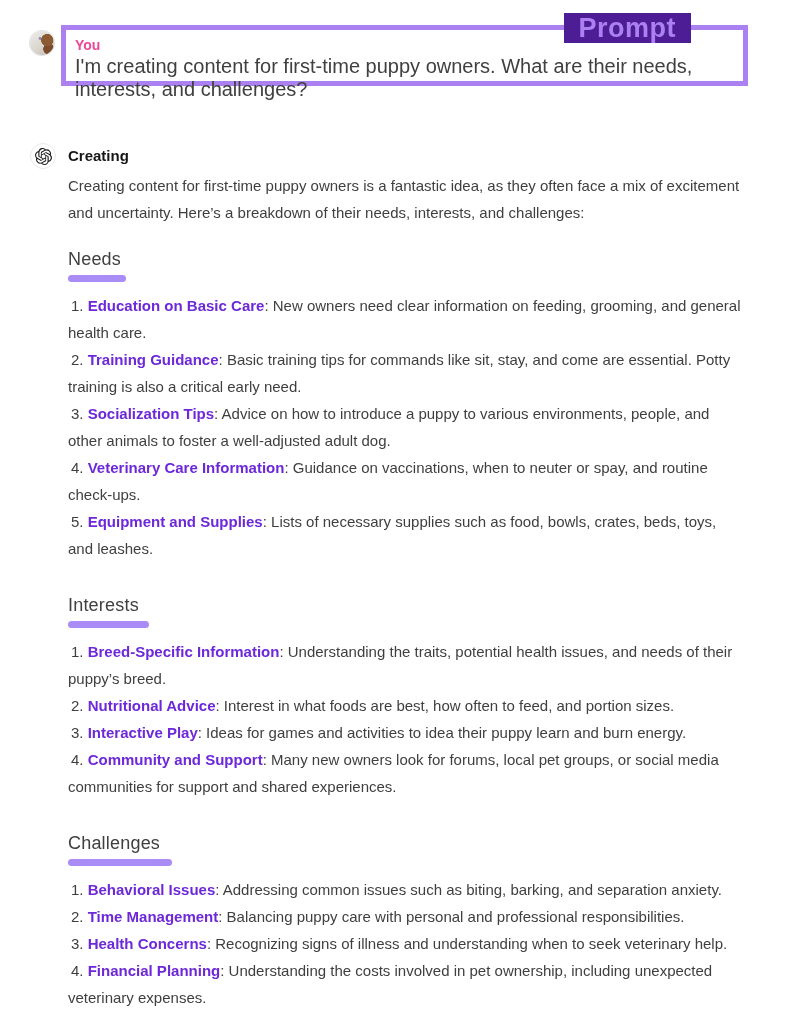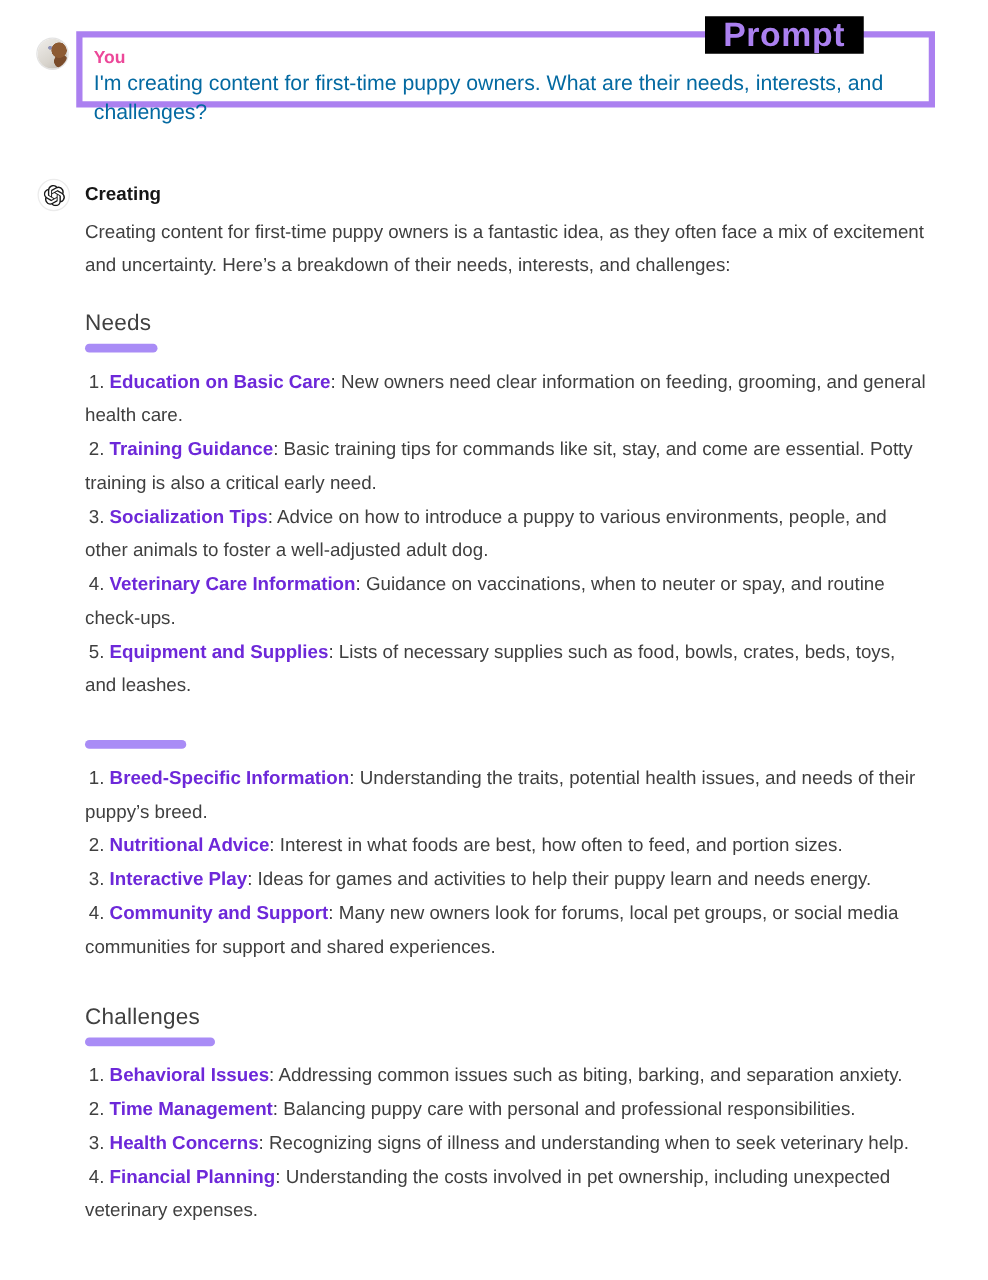--- a/index.html
+++ b/index.html
@@ -22,26 +22,26 @@
       linear-gradient(145deg, #efedea 0%, #d8d4cd 60%, #bdb8b0 100%);
     box-shadow:0 0 0 1px #e3e3e3;
   }
   .prompt-box {
     position:absolute; left:61px; top:25px; width:687px; height:61px;
     border:5px solid var(--purple); background:#ffffff;
     padding:5px 12px 0 9px;
   }
   .prompt-label {
     position:absolute; top:-17px; right:52px;
-    background:#000000; padding:0 15px;
+    background:#4c1d95; padding:0 15px;
     color:var(--purple); font-weight:bold; font-size:27px; line-height:30px;
     letter-spacing:0.5px;
   }
   .user-name { font-size:14px; font-weight:bold; color:#ec4899; line-height:20px; }
-  .user-text { font-size:17px; color:#0369a1; line-height:23px; }
+  .user-text { font-size:20px; color:#404040; line-height:23px; }
 
   
   .gpt-logo {
     position:absolute; left:30px; top:143px;
     width:26px; height:26px; border-radius:50%;
     border:1px solid #ebebeb; background:#ffffff;
     display:flex; align-items:center; justify-content:center;
   }
   .gpt-logo svg { width:17px; height:17px; }
   .gpt-name {
@@ -96,25 +96,26 @@
     <div>
             <p class="item"><span>1. </span><strong>Education on Basic Care</strong><span>: New owners need clear information on feeding, grooming, and general health care.</span></p>
             <p class="item"><span>2. </span><strong>Training Guidance</strong><span>: Basic training tips for commands like sit, stay, and come are essential. Potty training is also a critical early need.</span></p>
             <p class="item"><span>3. </span><strong>Socialization Tips</strong><span>: Advice on how to introduce a puppy to various environments, people, and other animals to foster a well-adjusted adult dog.</span></p>
             <p class="item"><span>4. </span><strong>Veterinary Care Information</strong><span>: Guidance on vaccinations, when to neuter or spay, and routine check-ups.</span></p>
             <p class="item"><span>5. </span><strong>Equipment and Supplies</strong><span>: Lists of necessary supplies such as food, bowls, crates, beds, toys, and leashes.</span></p>
           </div>
   </div>
 
   <div class="section">
+    <div><span class="section-heading">Interests</span></div>
     <div class="heading-underline" style="width: 81px;"></div>
     <div>
             <p class="item"><span>1. </span><strong>Breed-Specific Information</strong><span>: Understanding the traits, potential health issues, and needs of their puppy’s breed.</span></p>
             <p class="item"><span>2. </span><strong>Nutritional Advice</strong><span>: Interest in what foods are best, how often to feed, and portion sizes.</span></p>
-            <p class="item"><span>3. </span><strong>Interactive Play</strong><span>: Ideas for games and activities to help their puppy learn and needs energy.</span></p>
+            <p class="item"><span>3. </span><strong>Interactive Play</strong><span>: Ideas for games and activities to idea their puppy learn and burn energy.</span></p>
             <p class="item"><span>4. </span><strong>Community and Support</strong><span>: Many new owners look for forums, local pet groups, or social media communities for support and shared experiences.</span></p>
           </div>
   </div>
 
   <div class="section">
     <div><span class="section-heading">Challenges</span></div>
     <div class="heading-underline" style="width: 104px;"></div>
     <div>
             <p class="item"><span>1. </span><strong>Behavioral Issues</strong><span>: Addressing common issues such as biting, barking, and separation anxiety.</span></p>
             <p class="item"><span>2. </span><strong>Time Management</strong><span>: Balancing puppy care with personal and professional responsibilities.</span></p>

